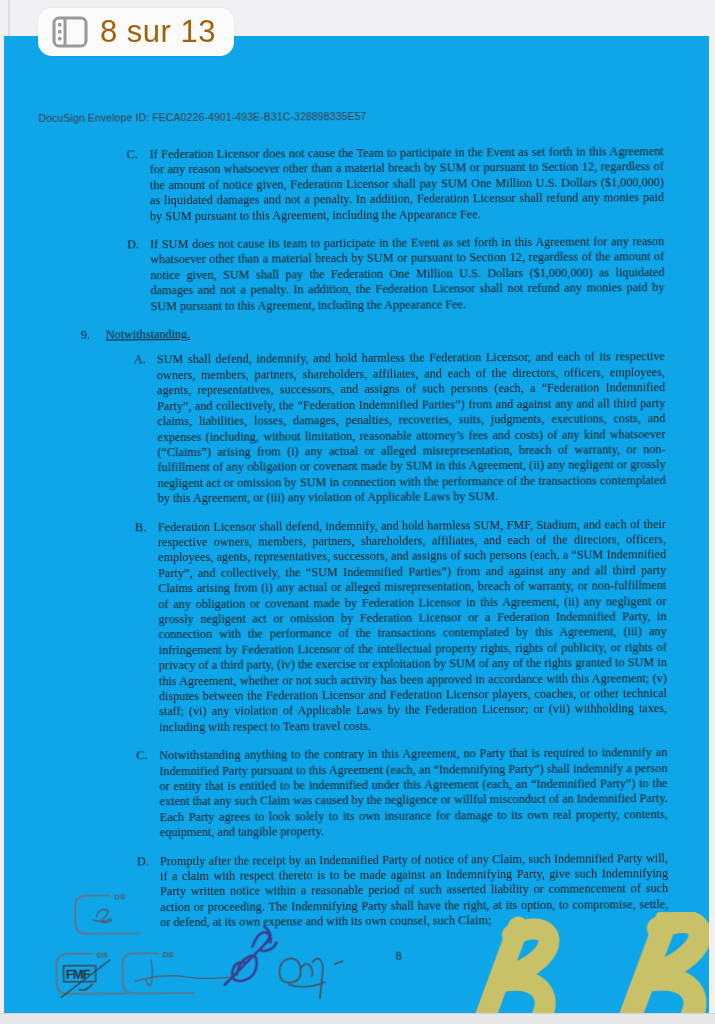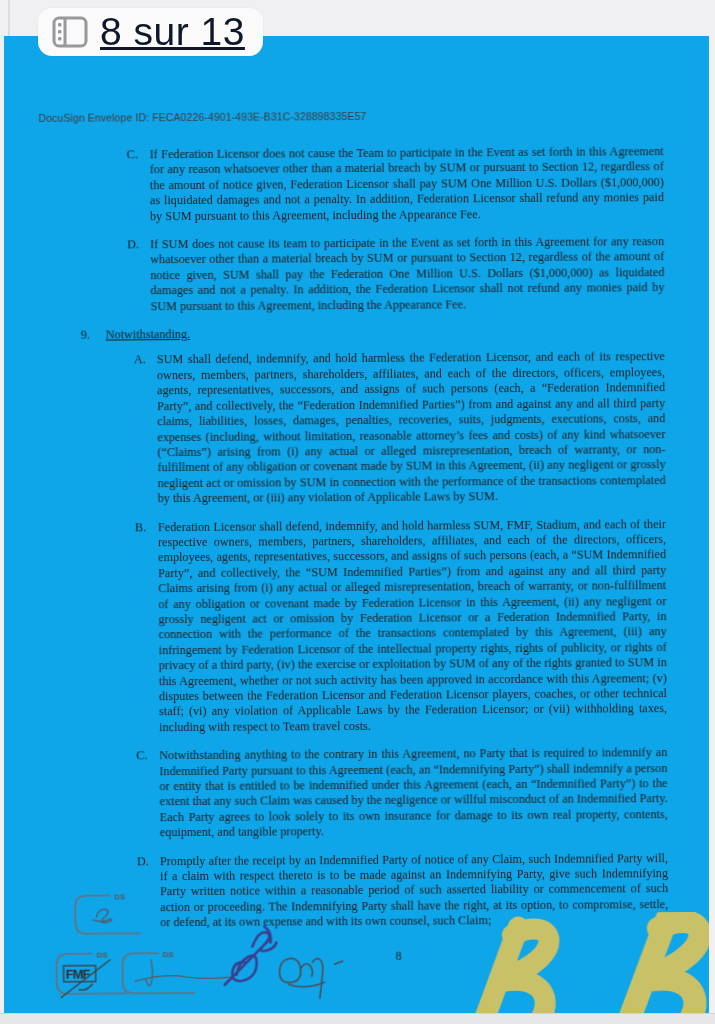--- a/index.html
+++ b/index.html
@@ -17,21 +17,21 @@
   }
   .page-chip {
     position: absolute; left: 38px; top: 8px; height: 48px;
     padding: 0 18px 0 14px;
     background: #fafafb; border-radius: 14px;
     display: flex; align-items: center; gap: 12px;
     z-index: 30;
     box-shadow: 0 0 0 1px rgba(0,0,0,0.02);
   }
   .page-chip .chip-label {
-    font-size: 39px; color: #0f172a; letter-spacing: 0.5px; text-decoration: underline;
+    font-size: 31px; color: #a16207; letter-spacing: 0.5px;
   }
   .chip-icon { display: block; }
 
   .bottom-strip {
     position: absolute; left: 0; bottom: 0; width: 715px; height: 11px;
     background: #e7e7ea; border-top: 1px solid #d3d3d6; z-index: 20;
   }
 
   
   .sheet {

